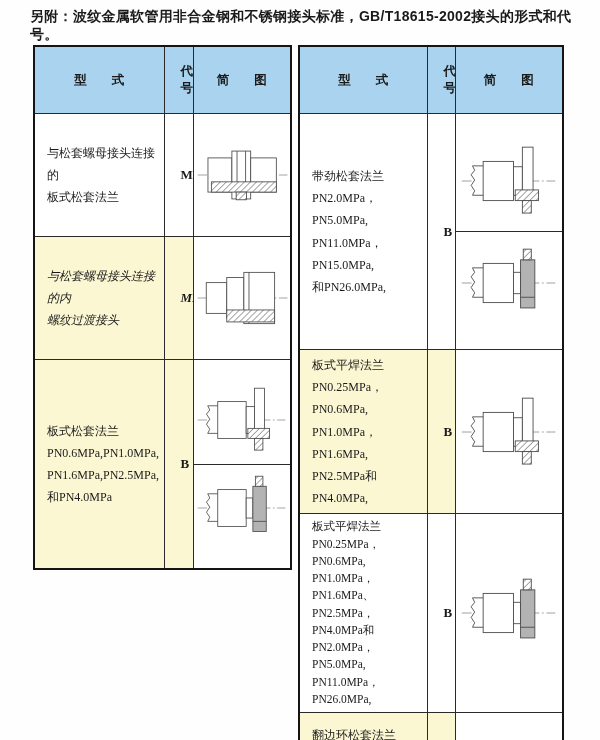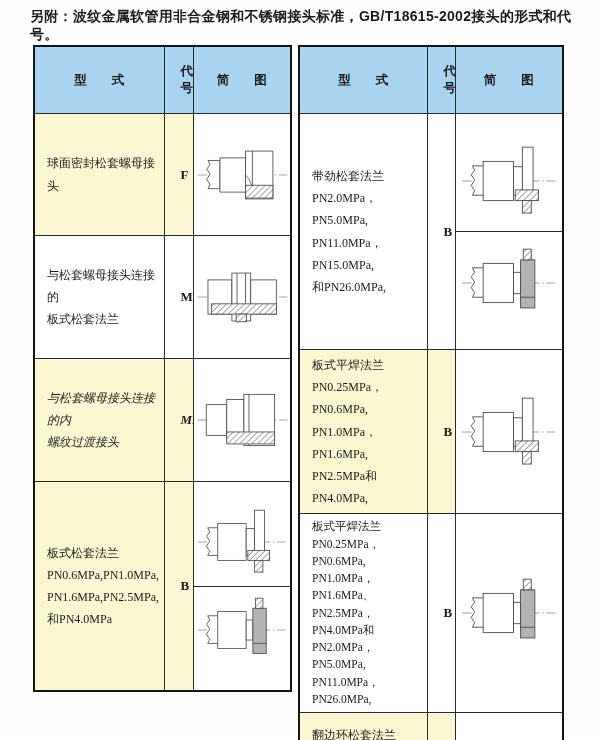--- a/index.html
+++ b/index.html
@@ -129,29 +129,20 @@
         <col style="width:130px">
         <col style="width:29px">
         <col style="width:98px">
       </colgroup>
     <tbody>
         <tr>
       <th>型　　式</th>
       <th>代号</th>
       <th>简　　图</th>
     </tr>
-    <tr class="l2 hl">
-      <td class="type">球面密封松套螺母接头</td>
-      <td class="code">F</td>
-      <td class="dgm">
-        <svg class="dg" width="94" height="74" viewBox="0 0 110 84">
-              <use href="#dgm-f"></use>
-            </svg>
-      </td>
-    </tr>
     <tr class="l3">
       <td class="type">与松套螺母接头连接的
 板式松套法兰</td>
       <td class="code">MM</td>
       <td class="dgm">
         <svg class="dg" width="94" height="76" viewBox="0 0 110 84">
               <use href="#dgm-mm"></use>
             </svg>
       </td>
     </tr>

